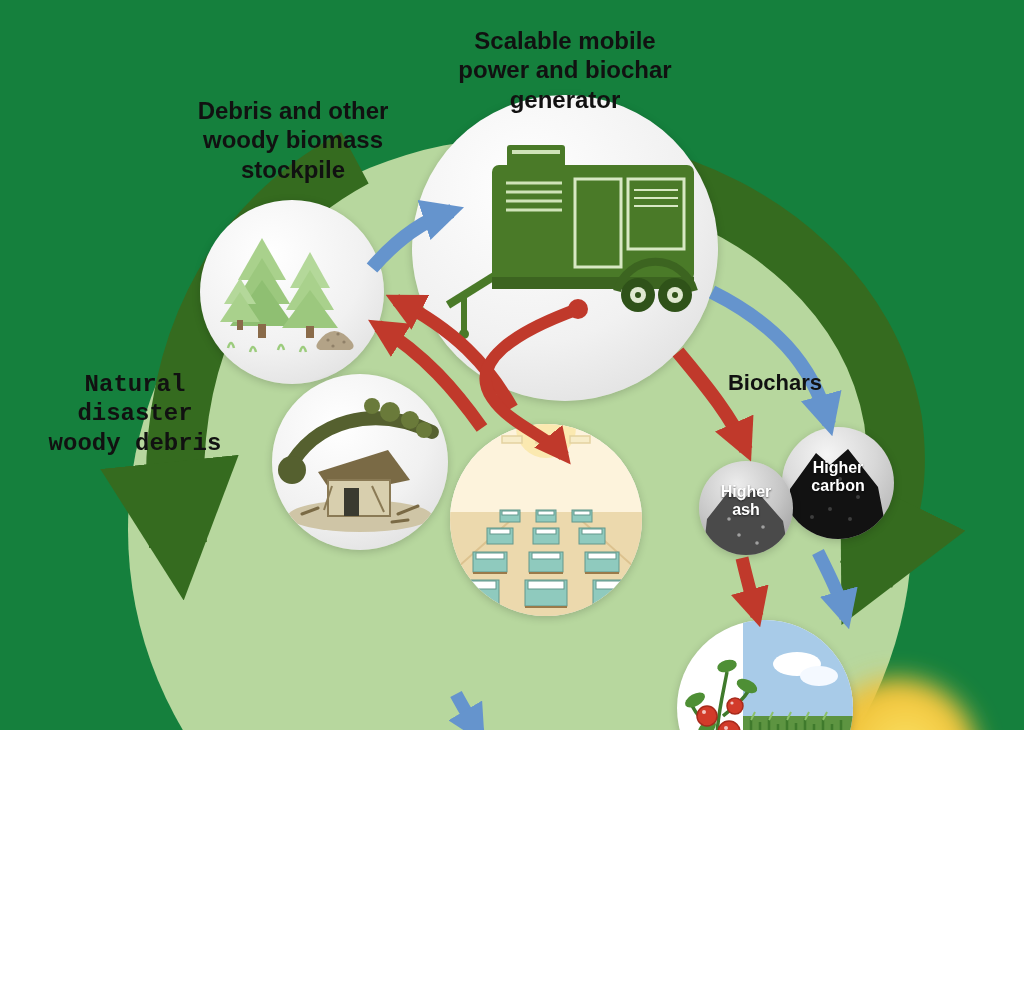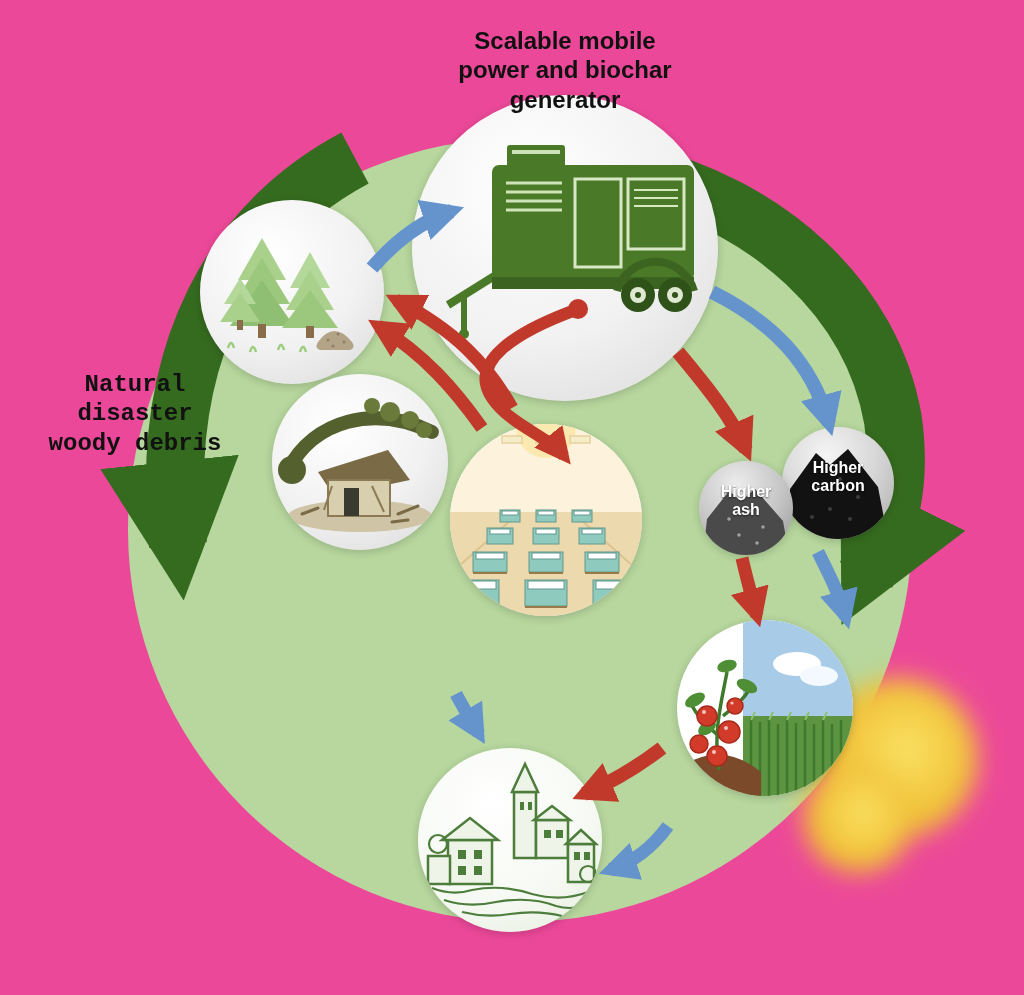--- a/index.html
+++ b/index.html
@@ -5,21 +5,21 @@
   :root{
     --bg-green:#b7d79e;
     --dark-arrow:#356b1f;
     --red-arrow:#c0392b;
     --blue-arrow:#6594cd;
     --co2-yellow:#f2c63d;
     --text:#111111;
   }
   html,body{margin:0;padding:0;background:#ffffff;}
   #stage{
-    position:relative;width:1024px;height:995px;background:#ec4899;overflow:hidden;
+    position:relative;width:1024px;height:730px;background:#15803d;overflow:hidden;
     font-family:"Liberation Sans",sans-serif;
   }
   .layer{position:absolute;left:0;top:0;width:1024px;height:995px;pointer-events:none;}
   .node{
     position:absolute;border-radius:50%;overflow:hidden;
     background:radial-gradient(circle at 38% 30%, #ffffff 0%, #f1f1f1 55%, #d8d8d8 100%);
     box-shadow:0 2px 8px rgba(0,0,0,0.18);
   }
   .node svg{display:block;width:100%;height:100%;}
   .label{
@@ -394,25 +394,29 @@
 
     <path d="M 668 826 C 652 848, 634 862, 610 870" class="stroke-blue" stroke-width="13" marker-end="url(#mBlue)"></path>
 
     <path d="M 456 694 C 464 709, 472 722, 479 734" class="stroke-blue" stroke-width="13" marker-end="url(#mBlue)"></path>
   </svg>
 
   <div class="label label-lg" style="left:400px;top:26px;width:330px;z-index:6;">Scalable mobile
 power and biochar
 generator</div>
 
+  <div class="label label-lg" style="left:178px;top:96px;width:230px;z-index:6;">Debris and other
+woody biomass
+stockpile</div>
 
   <div class="label label-lg" style="left:35px;top:370px;width:200px;z-index:6;font-family:Liberation Mono, monospace;">Natural
 disaster
 woody debris</div>
 
+  <div class="label label-md" style="left:690px;top:370px;width:170px;z-index:6;">Biochars</div>
 
   <div class="label label-circle" style="left:697px;top:483px;width:98px;z-index:6;">Higher
 ash</div>
 
   <div class="label label-circle" style="left:782px;top:459px;width:112px;z-index:6;">Higher
 carbon</div>
 
 
 
 

